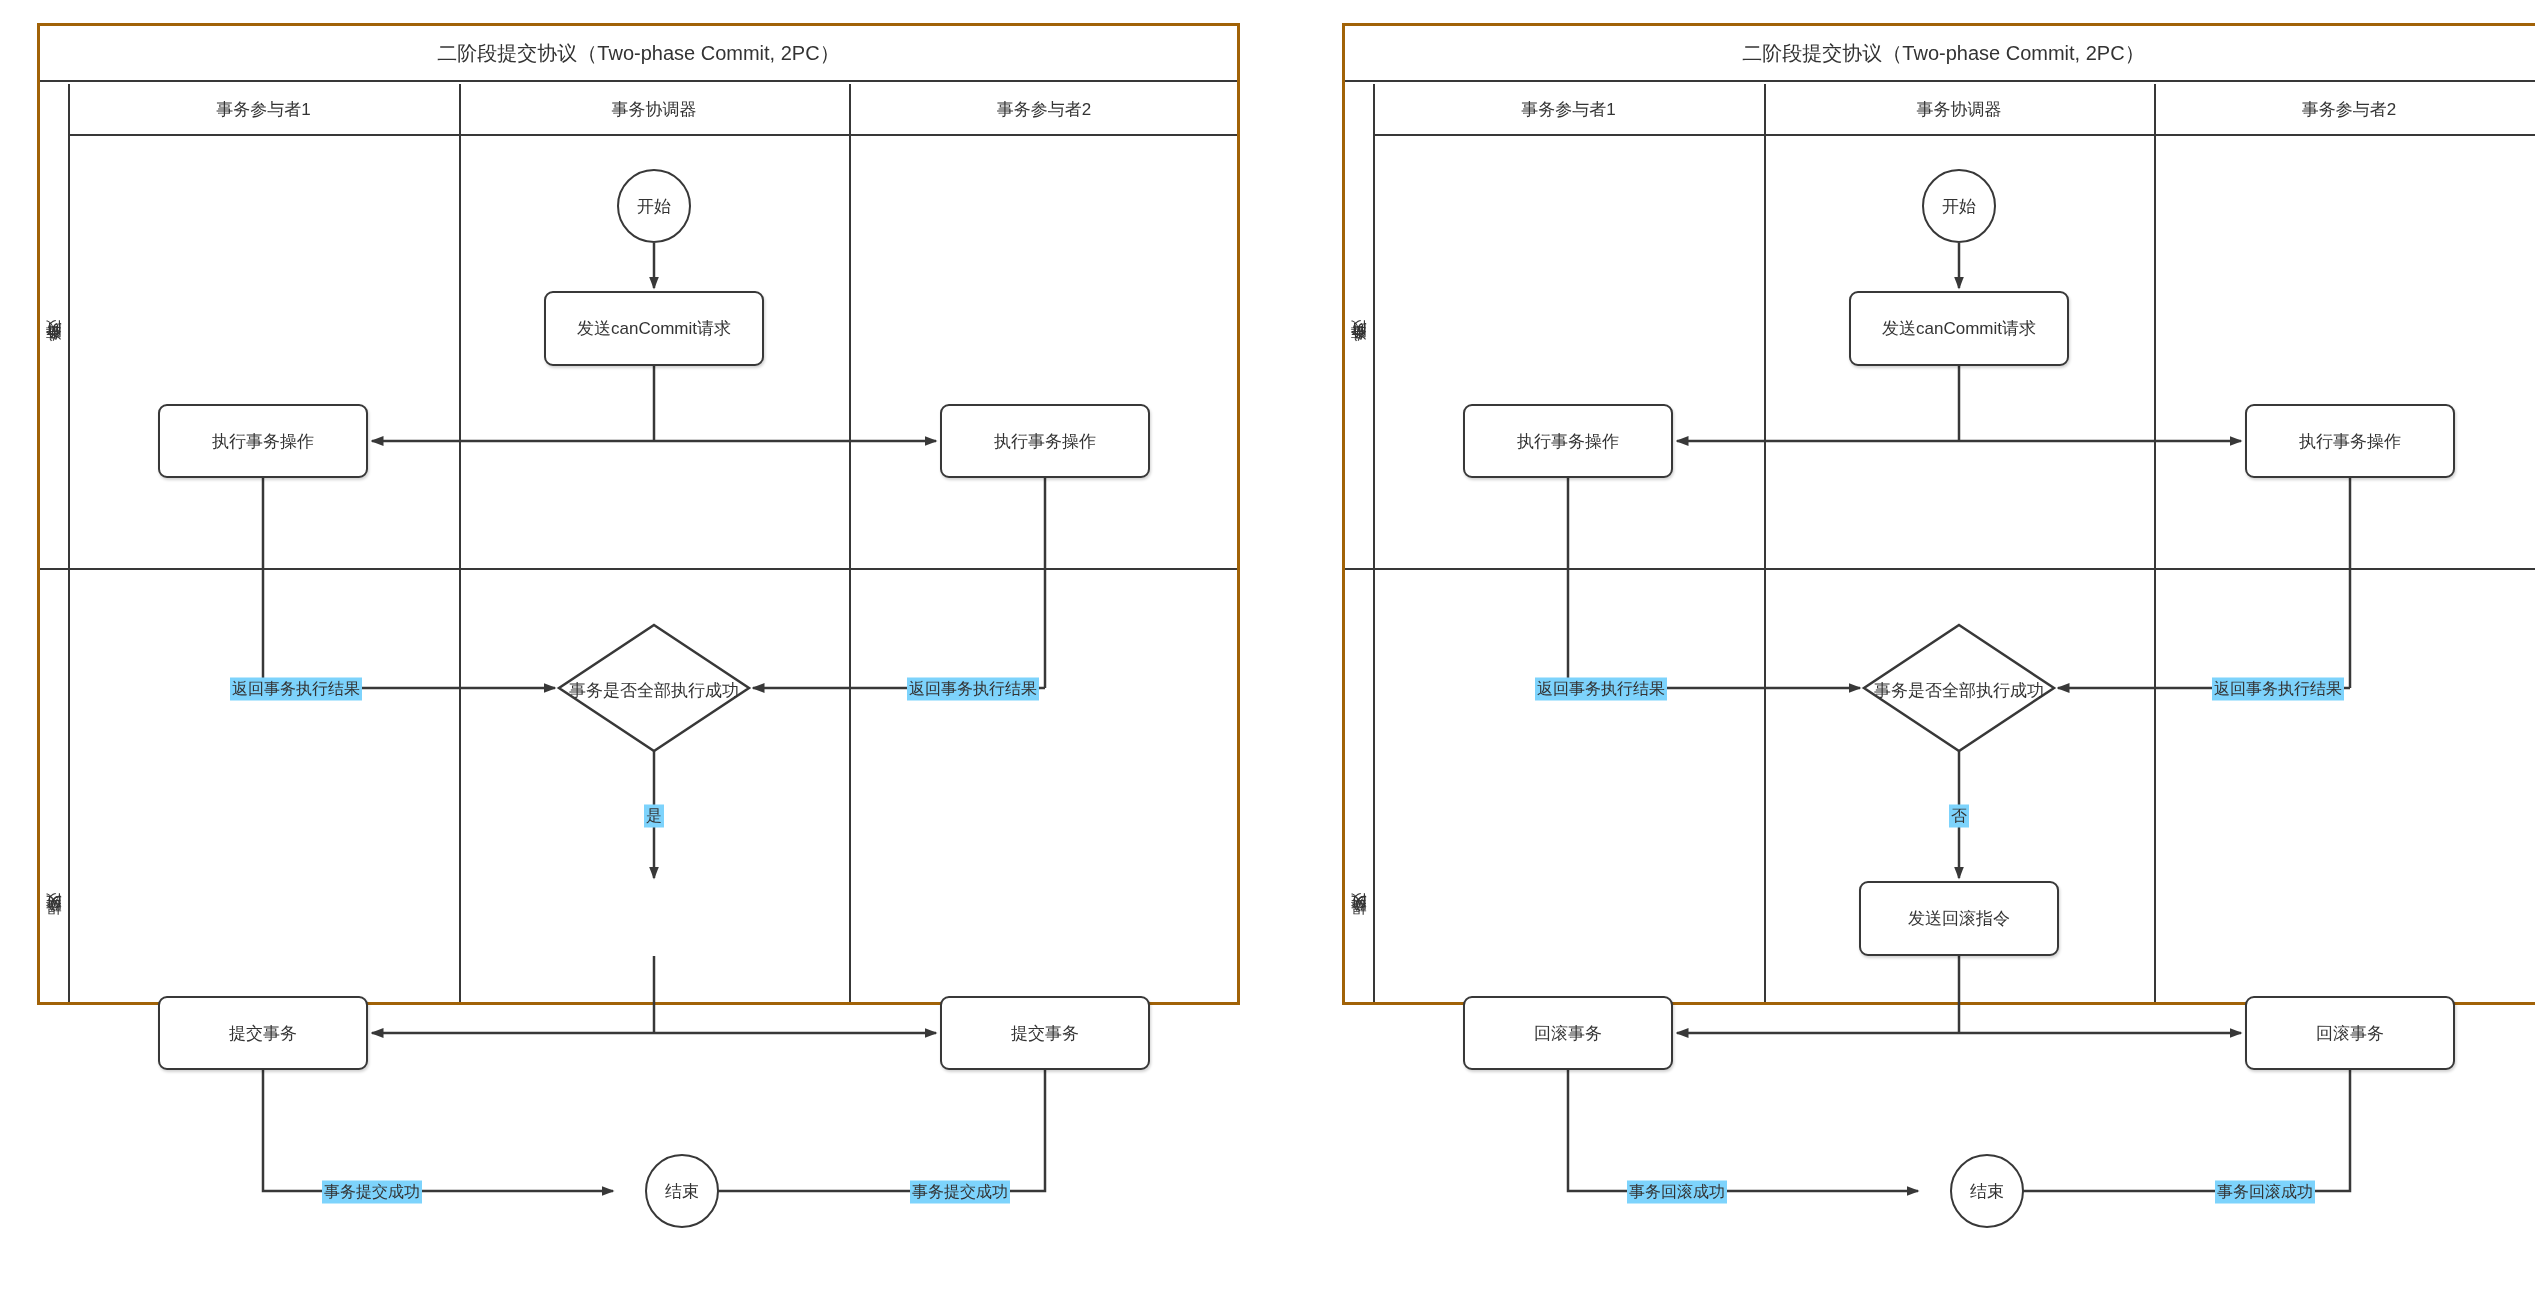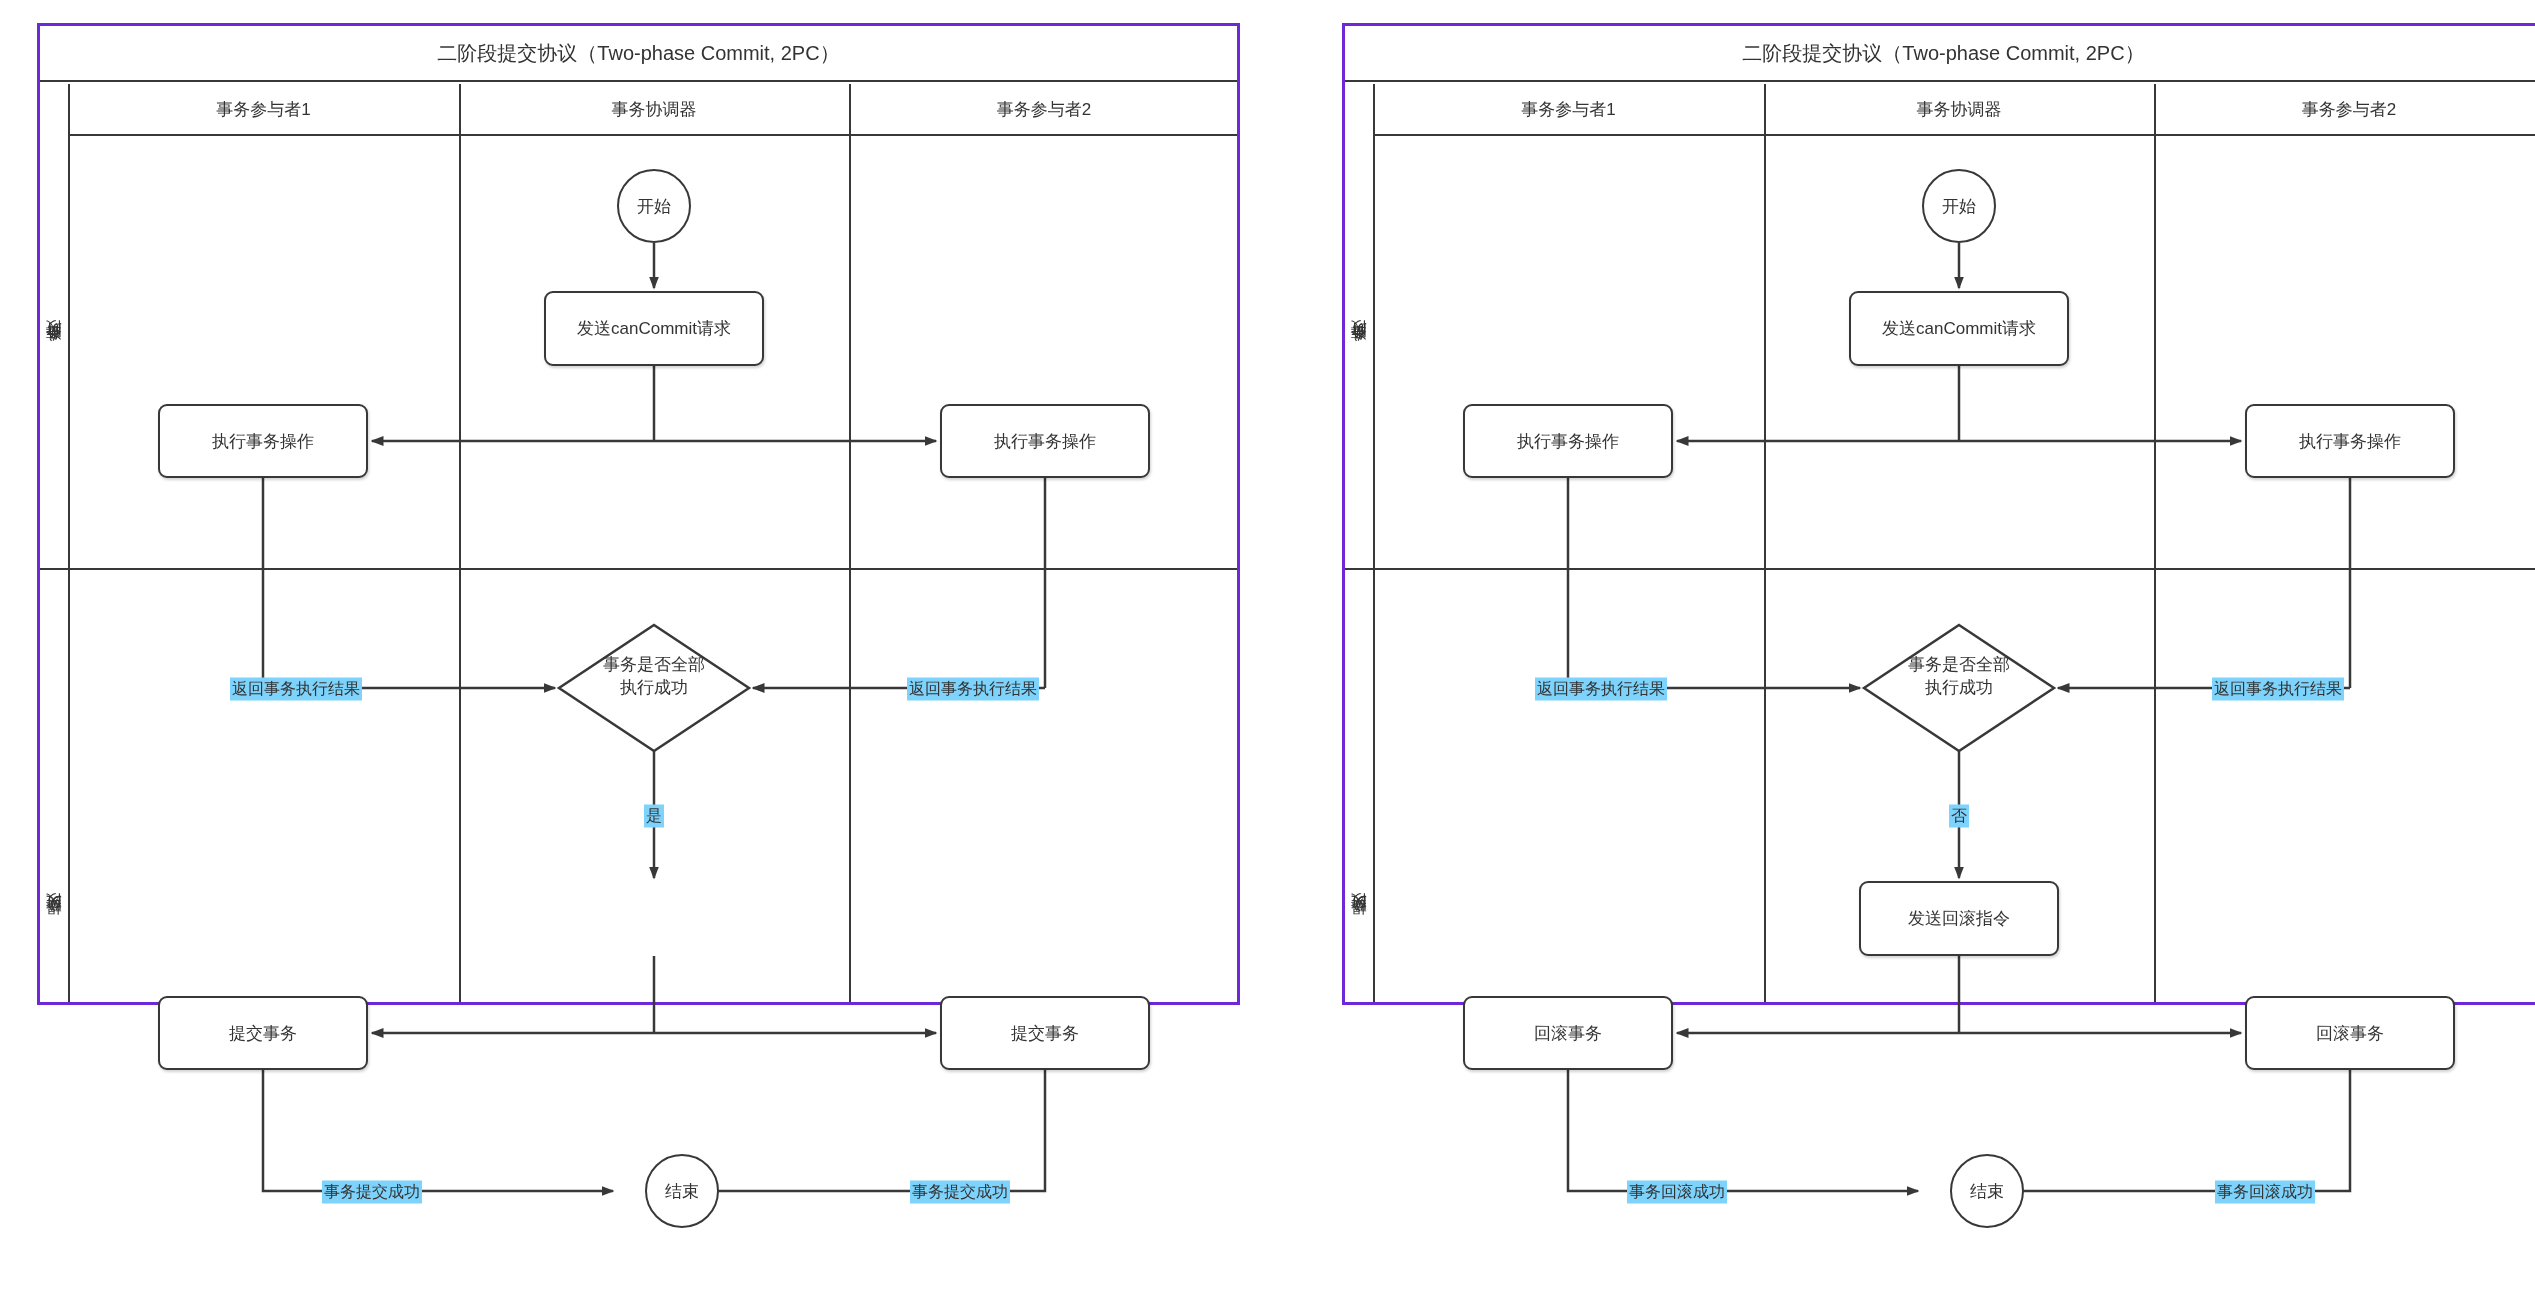--- a/index.html
+++ b/index.html
@@ -9,21 +9,21 @@
     width: 2535px;
     height: 1315px;
     background: #ffffff;
     overflow: hidden;
   }
   .diagram {
     position: absolute;
     top: 23px;
     width: 1203px;
     height: 982px;
-    border: 3px solid #6d28d9;
+    border: 3px solid #a16207;
     background: #ffffff;
     color: #333333;
   }
   .diagram.left  { left: 37px; }
   .diagram.right { left: 1342px; }
 
   .title-row {
     position: absolute;
     left: 0; top: 0; right: 0;
     height: 56px;
@@ -78,22 +78,22 @@
   .n-start { left: 577px; top: 85px;   width: 74px; height: 74px; }
   .n-send1 { left: 504px; top: 207px;  width: 220px; height: 75px; }
   .n-exec-l { left: 118px; top: 320px; width: 210px; height: 74px; }
   .n-exec-r { left: 900px; top: 320px; width: 210px; height: 74px; }
   .n-send2 { left: 514px; top: 797px;  width: 200px; height: 75px; }
   .n-act-l { left: 118px; top: 912px;  width: 210px; height: 74px; }
   .n-act-r { left: 900px; top: 912px;  width: 210px; height: 74px; }
   .n-end   { left: 605px; top: 1070px; width: 74px; height: 74px; }
 
   .diamond-label {
-    position: absolute; left: 519px; top: 530px; width: 190px; height: 126px;
-    display: flex; flex-direction: column; align-items: center; justify-content: center;
+    position: absolute; left: 519px; top: 544px; width: 190px; height: 126px;
+    display: flex; flex-direction: row; align-items: center; justify-content: center;
     font-size: 17px; line-height: 1.35; color: #333333; text-align: center;
   }
 
   .edge-label {
     position: absolute;
     transform: translate(-50%, -50%);
     background: #7dd3fc;
     padding: 1px 2px;
     font-size: 16px; color: #333333;
     white-space: nowrap;

